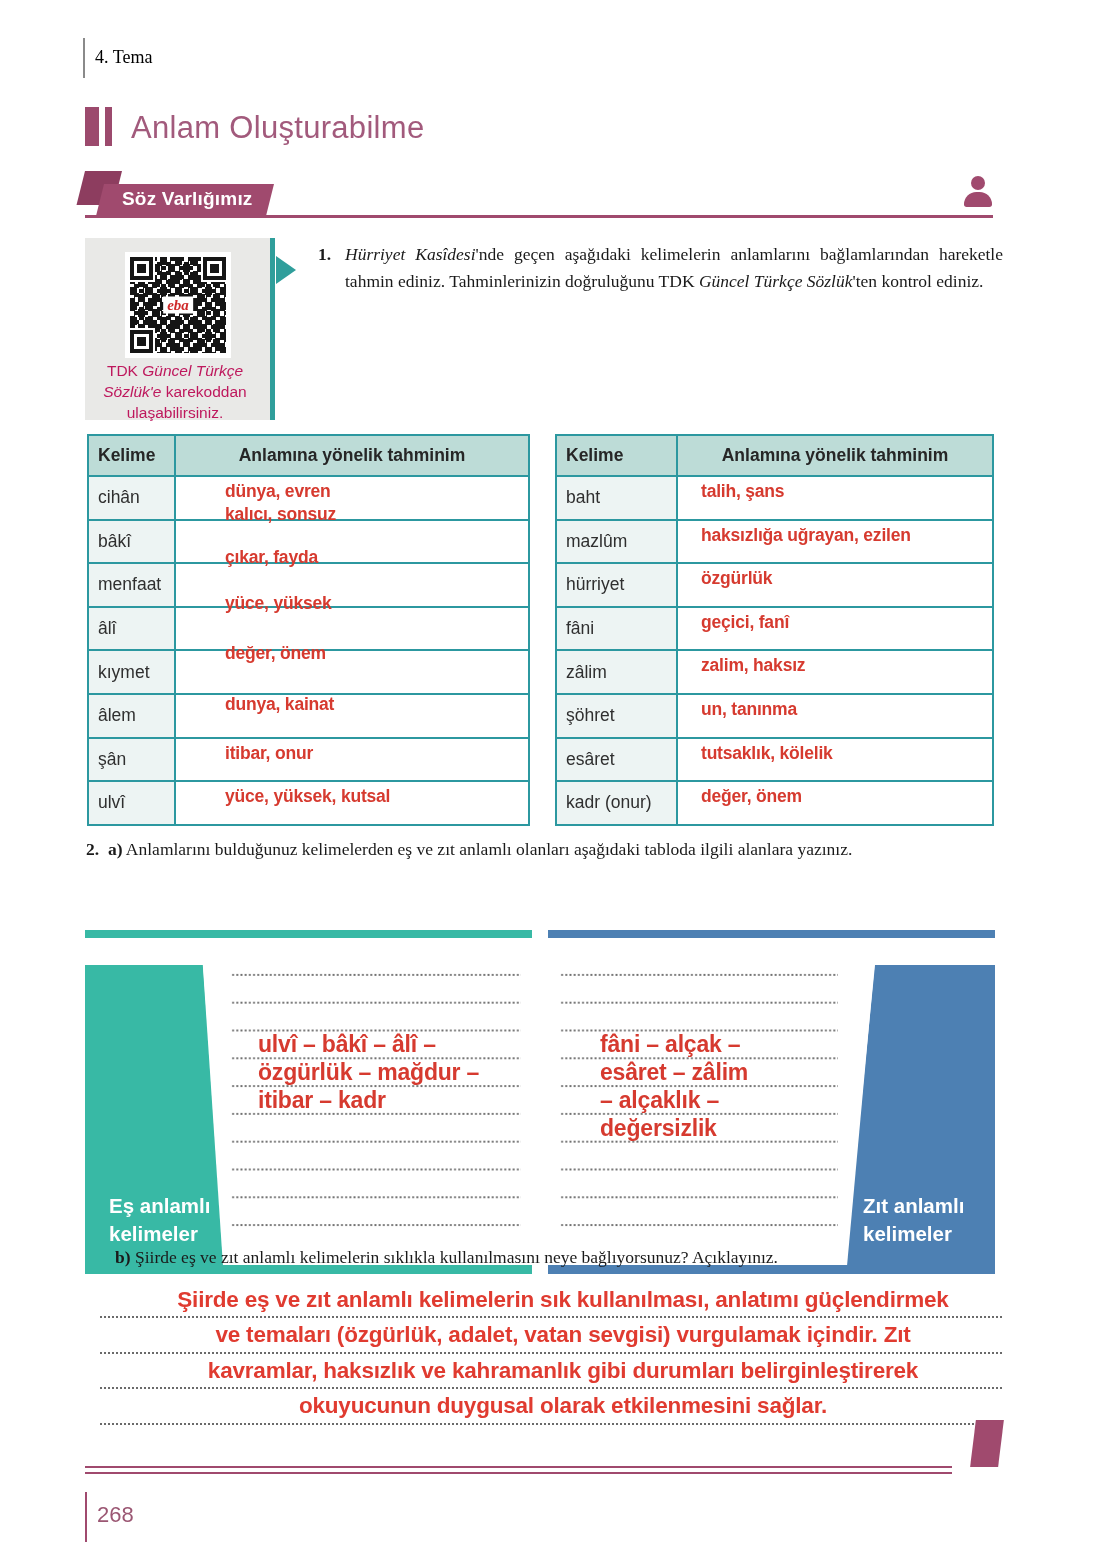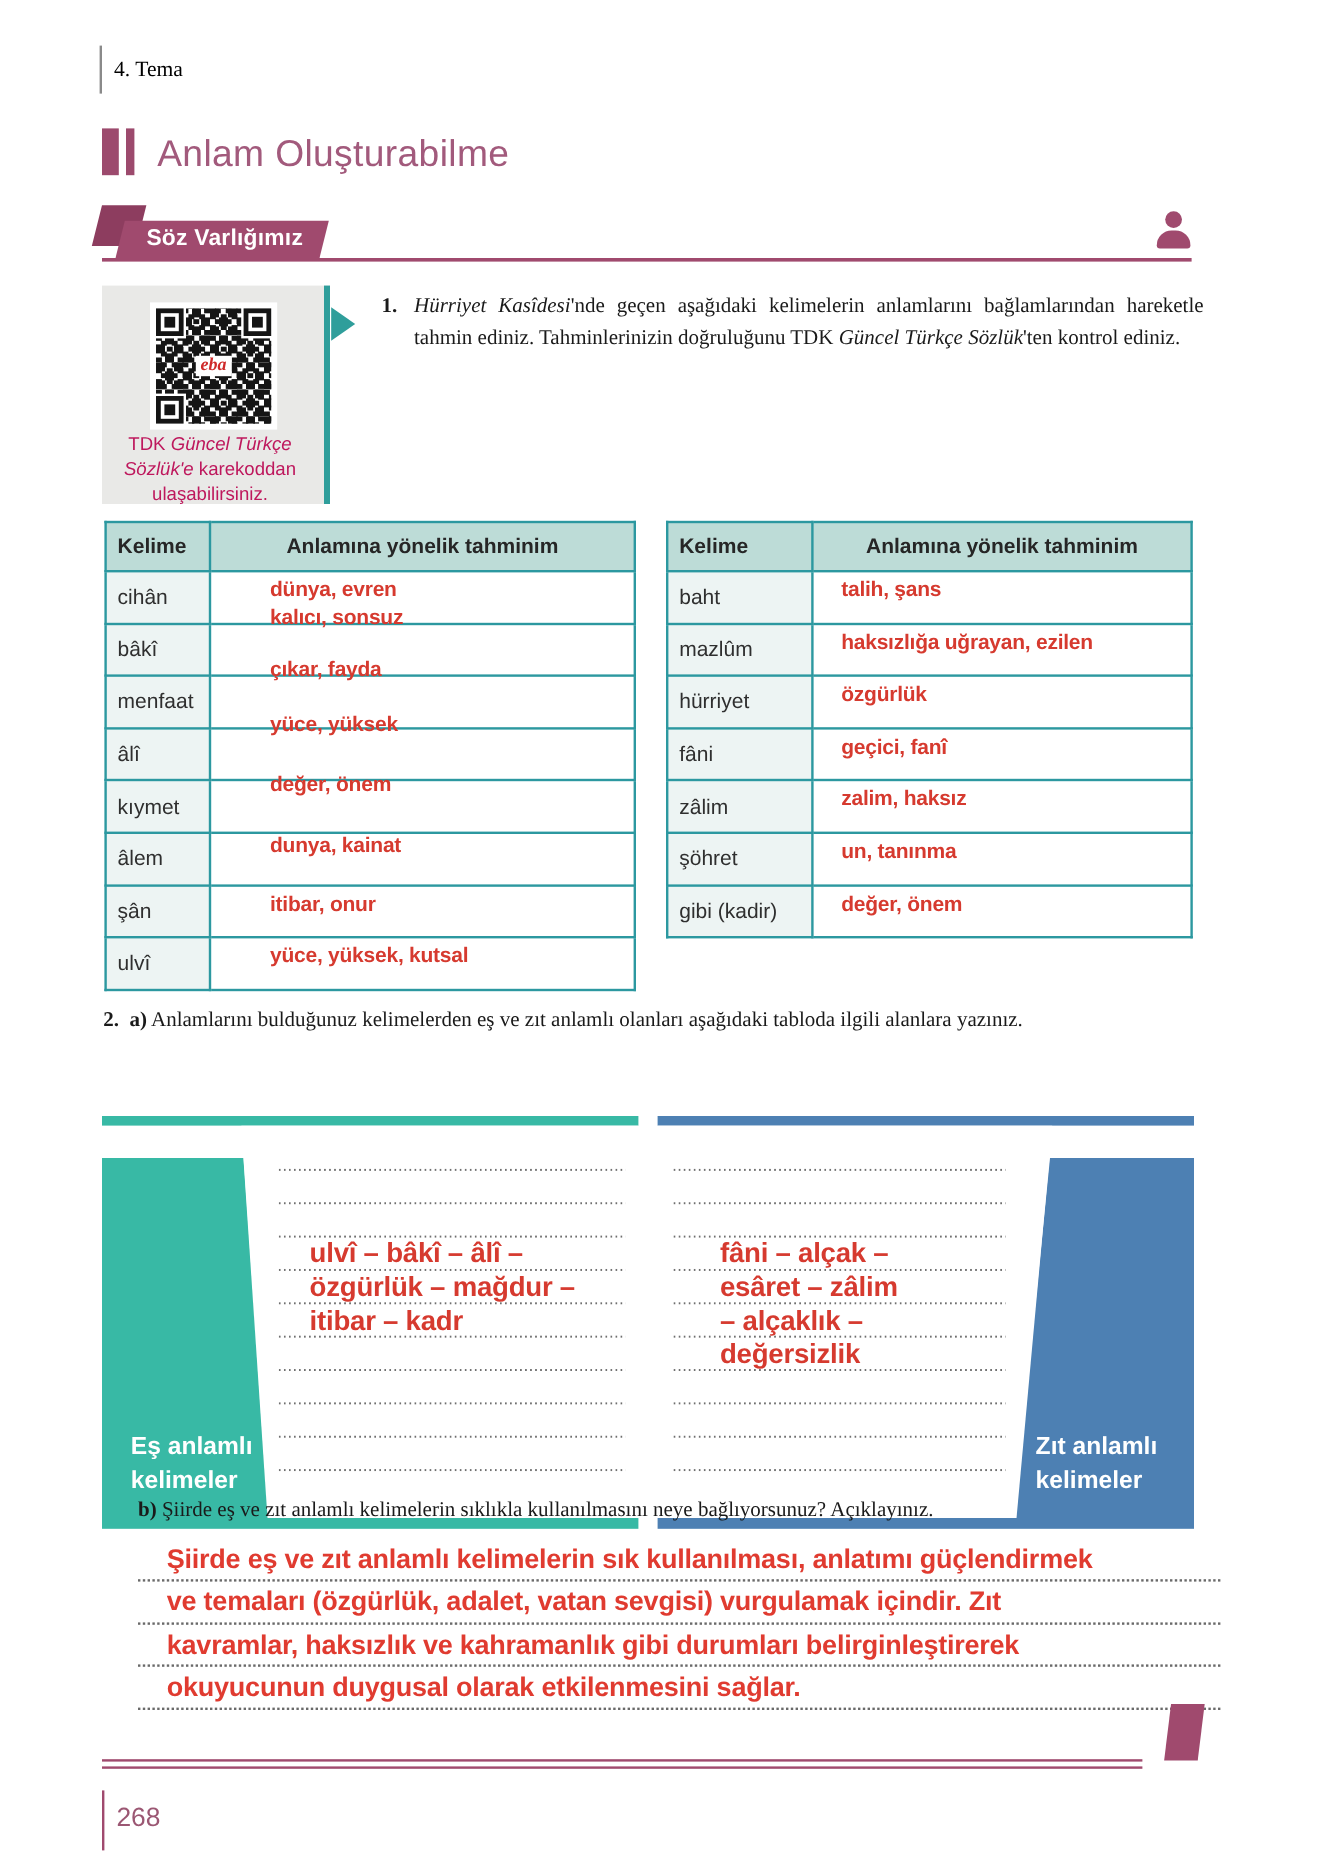--- a/index.html
+++ b/index.html
@@ -94,21 +94,21 @@
   .box-ans{position:absolute;top:100px;font-size:23px;font-weight:bold;color:#d63a2f;
            line-height:28px;white-space:nowrap;letter-spacing:-.2px;}
   #synbox .box-ans{left:173px;}
   #antbox .box-ans{left:52px;}
   .box-label{position:absolute;bottom:26px;width:125px;font-size:20.5px;font-weight:bold;
              color:#fff;line-height:28px;}
   #synbox .box-label{left:24px;}
   #antbox .box-label{left:315px;}
 
   
-  #ans2b{position:absolute;left:115px;top:1283px;width:902px;}
+  #ans2b{position:absolute;left:100px;top:1283px;width:902px;text-align:center;}
   #ans2b .ansline{height:33.4px;line-height:33.4px;border-bottom:2px dotted #6a6a6a;
                   font-size:22.5px;font-weight:bold;color:#e03b30;padding-left:24px;
                   letter-spacing:-.2px;white-space:nowrap;}
 
   
   #bottom-rule{position:absolute;left:85px;top:1466px;width:867px;height:4px;
                border-top:2px solid #a04a6e;border-bottom:2px solid #a04a6e;}
   #bottom-shape{position:absolute;left:973px;top:1420px;width:28px;height:47px;background:#a04a6e;
                 transform:skewX(-7deg);}
   #pagenum-rule{position:absolute;left:85px;top:1492px;width:2px;height:50px;background:#a04a6e;}
@@ -227,21 +227,25 @@
         </tr>
       <tr>
           <td class="w">zâlim</td>
           <td class="a"><span class="red-ans">zalim, haksız</span></td>
         </tr>
       <tr>
           <td class="w">şöhret</td>
           <td class="a"><span class="red-ans">un, tanınma</span></td>
         </tr>
       <tr>
-          <td class="w">gibi (kadir)</td>
+          <td class="w">esâret</td>
+          <td class="a"><span class="red-ans">tutsaklık, kölelik</span></td>
+        </tr>
+      <tr>
+          <td class="w">kadr (onur)</td>
           <td class="a"><span class="red-ans">değer, önem</span></td>
         </tr>
     </tbody>
   </table>
 
   <div id="q2a" class="serif"><span class="qnum">2.</span>&nbsp;&nbsp;<span class="qnum">a)</span><span> Anlamlarını bulduğunuz kelimelerden eş ve zıt anlamlı olanları aşağıdaki tabloda ilgili alanlara yazınız.</span></div>
 
   <div id="synbox" class="abox">
     <div class="tbar"></div>
     <div class="side"></div>

